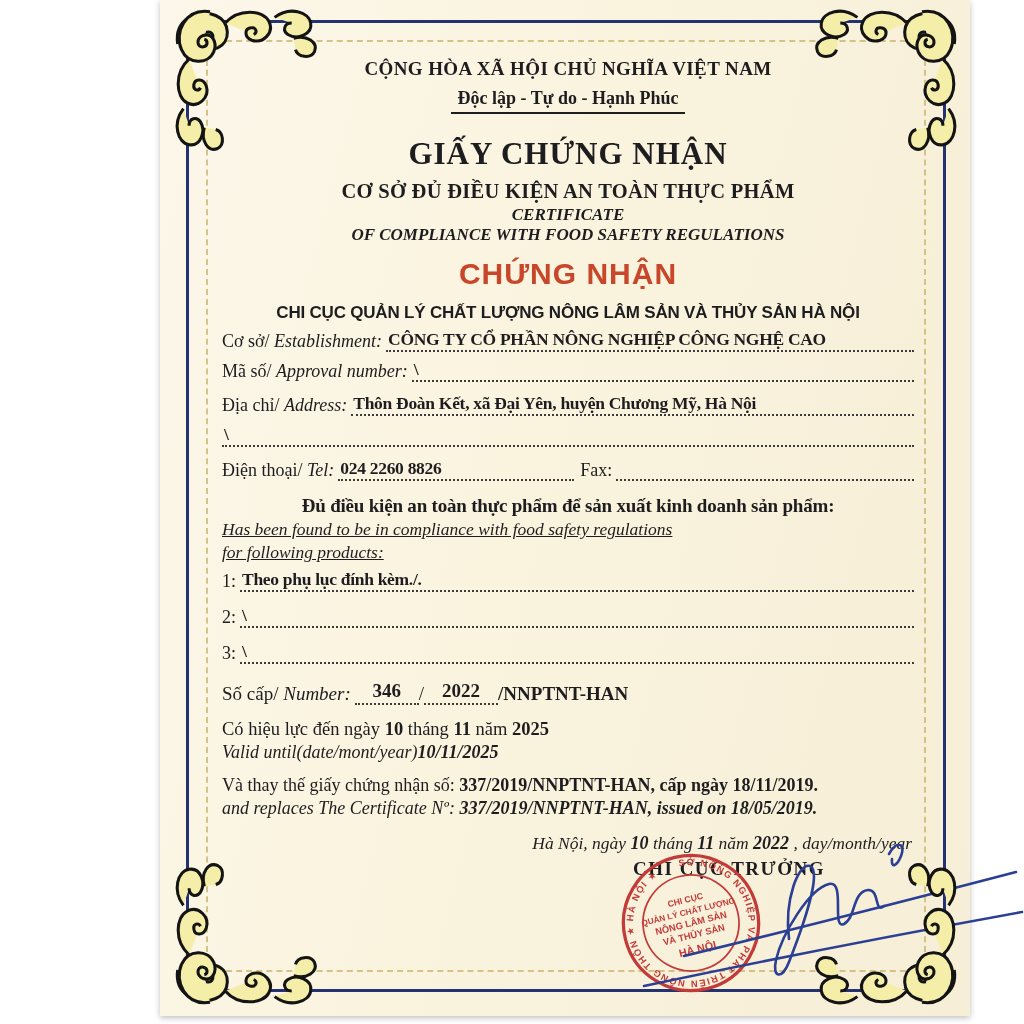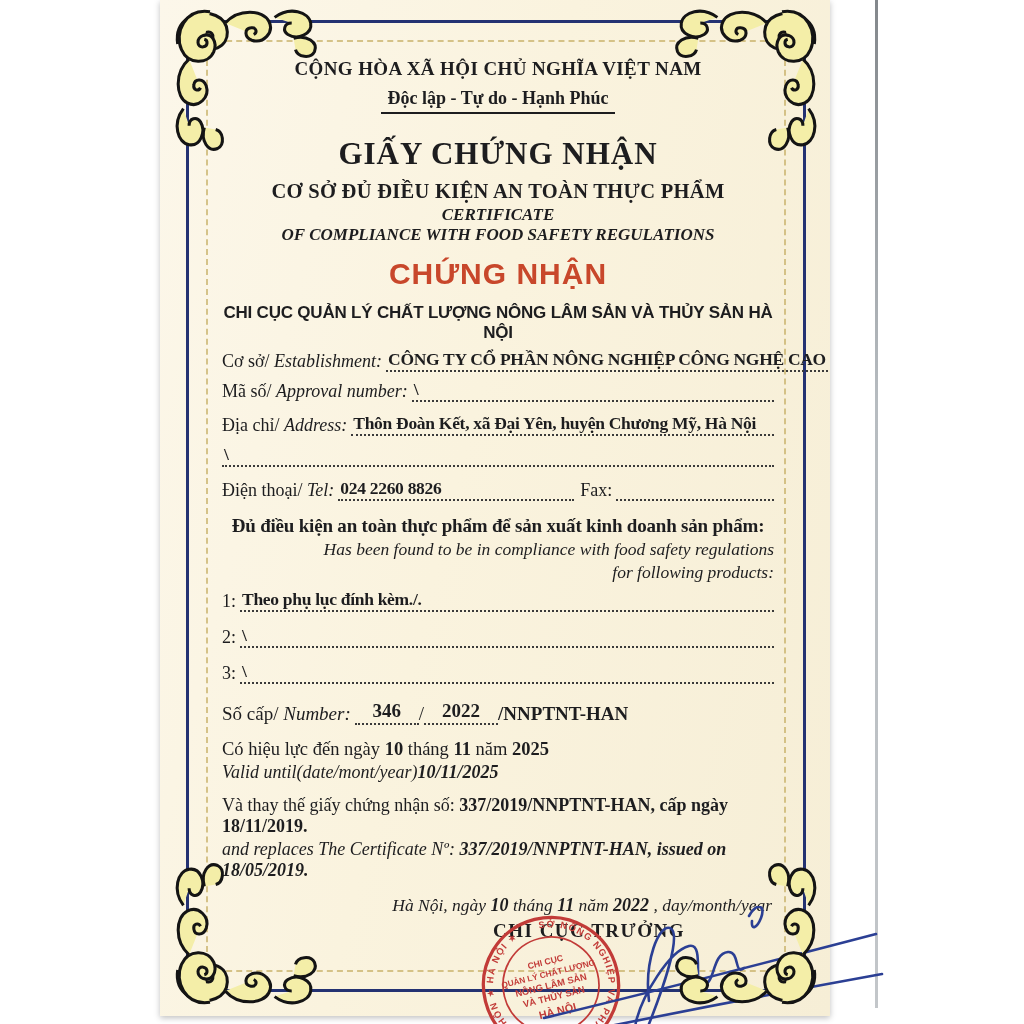--- a/index.html
+++ b/index.html
@@ -4,21 +4,21 @@
 <style>
   html,body{margin:0;padding:0;}
   body{
     width:1024px;height:1024px;position:relative;overflow:hidden;
     background:#ffffff;
     font-family:"Liberation Serif","DejaVu Serif",serif;
     color:#1d1d1f;
   }
   .photo-edge{position:absolute;left:875px;top:0;width:3px;height:1008px;
     background:linear-gradient(#6d7277,#aab0b5 40%,#b8bcc0);opacity:.85;}
-  .paper{position:absolute;left:160px;top:0;width:670px;height:1016px;
+  .paper{position:absolute;left:160px;top:0;width:810px;height:1016px;
     background:linear-gradient(104deg,#fcf7ea 0%,#faf3de 45%,#f6eed6 100%);
     box-shadow:0 2px 6px rgba(0,0,0,.25);}
   .frame{position:absolute;left:26px;right:24px;top:20px;bottom:24px;
     border:3px solid #243272;}
   .goldline{position:absolute;left:46px;right:44px;top:40px;bottom:44px;
     border:2px dashed #c9b26a;opacity:.75;}
   .corner{position:absolute;width:152px;height:152px;z-index:5;}
   .corner.tl{top:6px;left:12px;}
   .corner.tr{top:6px;right:10px;transform:scaleX(-1);}
   .corner.bl{bottom:8px;left:12px;transform:scaleY(-1);}
@@ -41,21 +41,21 @@
 
   .row{display:flex;align-items:flex-end;font-size:18px;margin-top:9px;}
   .lbl{white-space:nowrap;padding-right:4px;}
   .lbl i{font-family:"Liberation Serif","DejaVu Serif",serif;}
   .fill{flex:1;border-bottom:2.5px dotted #3a3a3a;padding:0 2px;line-height:1.2;
     font-weight:bold;font-size:17.5px;letter-spacing:-0.3px;white-space:nowrap;overflow:visible;}
   .seg{border-bottom:2.5px dotted #3a3a3a;text-align:center;font-weight:bold;line-height:1.2;}
   .nowrapsep{white-space:nowrap;}
 
   .comp-vi{margin-top:14px;font-size:19px;font-weight:bold;text-align:center;letter-spacing:-0.2px;}
-  .comp-en{font-size:17.5px;font-style:italic;text-align:right;margin-top:2px;}
+  .comp-en{font-size:17.5px;font-style:italic;text-align:left;margin-top:2px;text-decoration:underline;}
 
   .num-val{font-size:19px;}
   .bnum{font-weight:bold;}
   .valid-line{margin-top:14px;font-size:18.5px;}
   .valid-en{font-size:18px;font-style:italic;font-weight:bold;margin-top:2px;}
   .replace-line{margin-top:12px;font-size:18px;}
   .replace-line .v{font-weight:bold;}
   .replace-en{font-size:18px;font-style:italic;margin-top:2px;}
   .replace-en .v{font-weight:bold;}
 

